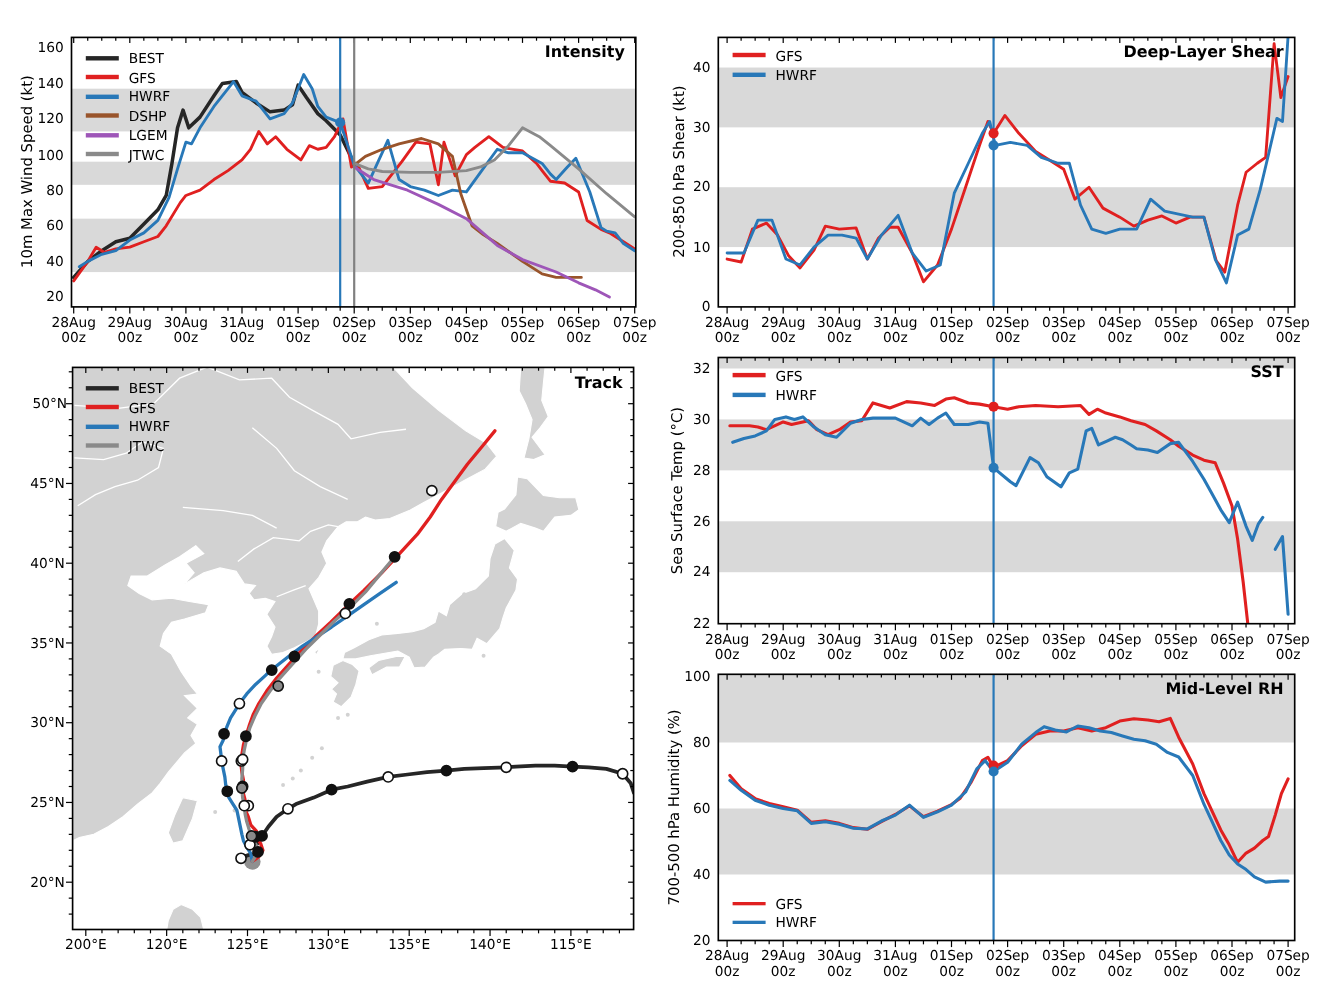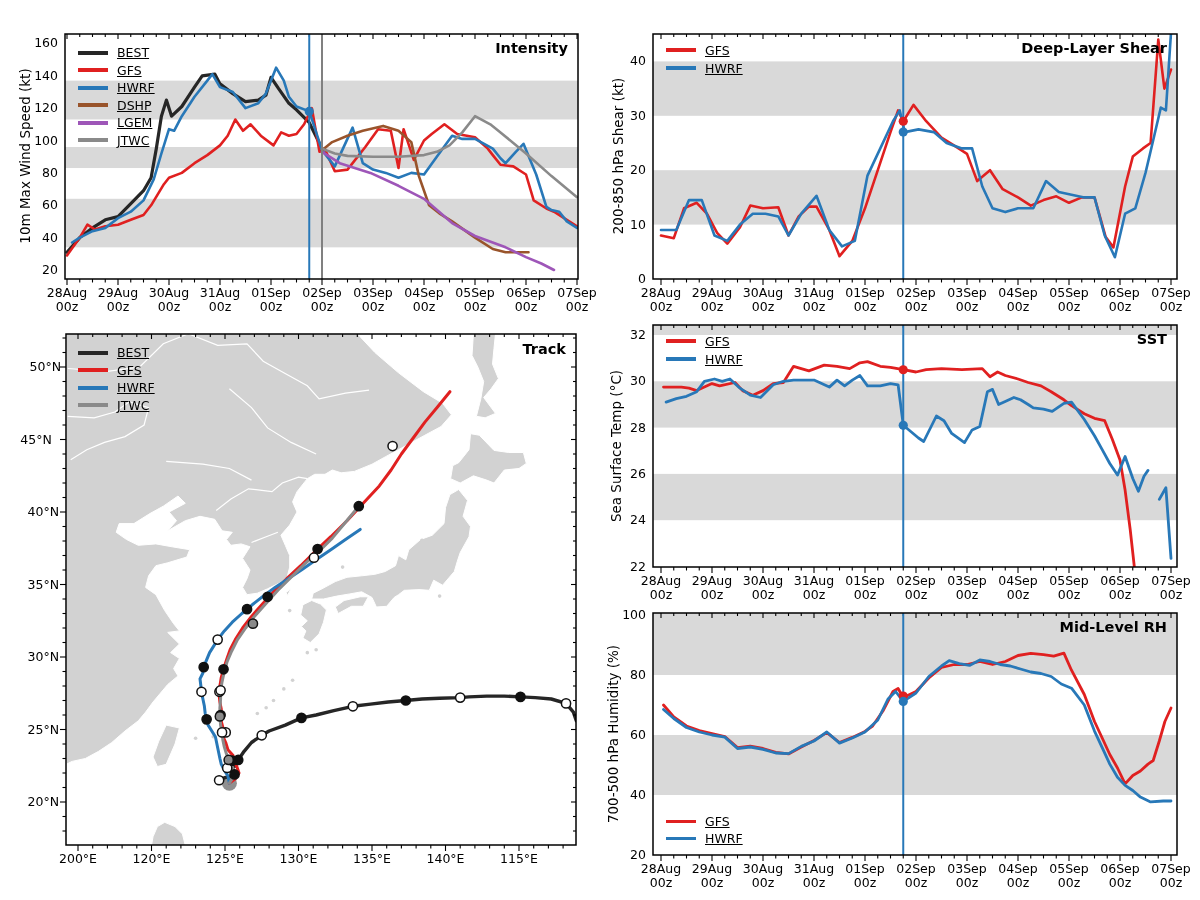--- a/index.html
+++ b/index.html
@@ -10,21 +10,21 @@
   .fig-title.left{left:8px;}
   .fig-title.right{right:26px;}
   .tick-lab{position:absolute;font-size:12.5px;line-height:15px;color:#000;white-space:nowrap;}
   .tick-lab.right{text-align:right;}
   .tick-lab.center{text-align:center;}
   .panel-title{position:absolute;font-size:14.5px;font-weight:bold;text-align:right;white-space:nowrap;}
   .ylab{position:absolute;font-size:13.5px;white-space:nowrap;transform:translate(-50%,-50%) rotate(-90deg);}
   .legend{position:absolute;}
   .leg-row{display:flex;align-items:center;height:17.5px;}
   .leg-swatch{display:inline-block;width:30px;margin-right:9px;}
-  .leg-text{font-size:12.5px;line-height:13px;text-decoration:underline;}
+  .leg-text{font-size:12.5px;line-height:13px;}
   #cira-logo{position:absolute;left:2px;top:852px;height:48px;display:flex;align-items:center;}
   .cira-text{font-size:37px;font-weight:bold;color:#2457a4;letter-spacing:-3px;margin-left:-10px;
              text-shadow:1px 1px 0 #9db9dd;}
   .rammb-badge{margin-left:-6px;}
 </style>
 </head>
 <body>
 
 <div id="canvas">
   <svg id="plot" width="1200" height="900">
@@ -818,21 +818,21 @@
       <div class="tick-lab center" style="left:195px;top:851px;width:60px;">125°E</div>
       <div class="tick-lab center" style="left:268.5px;top:851px;width:60px;">130°E</div>
       <div class="tick-lab center" style="left:342px;top:851px;width:60px;">135°E</div>
       <div class="tick-lab center" style="left:415.5px;top:851px;width:60px;">140°E</div>
       <div class="tick-lab center" style="left:489px;top:851px;width:60px;">115°E</div>
       <div class="tick-lab right" style="left:13px;top:794px;width:46px;">20°N</div>
       <div class="tick-lab right" style="left:13px;top:721.5px;width:46px;">25°N</div>
       <div class="tick-lab right" style="left:13px;top:649px;width:46px;">30°N</div>
       <div class="tick-lab right" style="left:13px;top:576.5px;width:46px;">35°N</div>
       <div class="tick-lab right" style="left:13px;top:504px;width:46px;">40°N</div>
-      <div class="tick-lab right" style="left:13px;top:431.5px;width:46px;text-align:center;">45°N</div>
+      <div class="tick-lab right" style="left:13px;top:431.5px;width:46px;">45°N</div>
       <div class="tick-lab right" style="left:15px;top:359px;width:46px;">50°N</div>
       <div class="panel-title" style="left:316px;top:341px;width:250px;">Track</div>
       <div class="legend" style="left:78px;top:344px;">
         <div class="leg-row" style="height: 17.5px;">
           <span class="leg-swatch" style="height: 4.4px; background: rgb(38, 38, 38);"></span>
           <span class="leg-text">BEST</span>
         </div>
         <div class="leg-row" style="height: 17.5px;">
           <span class="leg-swatch" style="height: 4px; background: rgb(224, 32, 32);"></span>
           <span class="leg-text">GFS</span>

